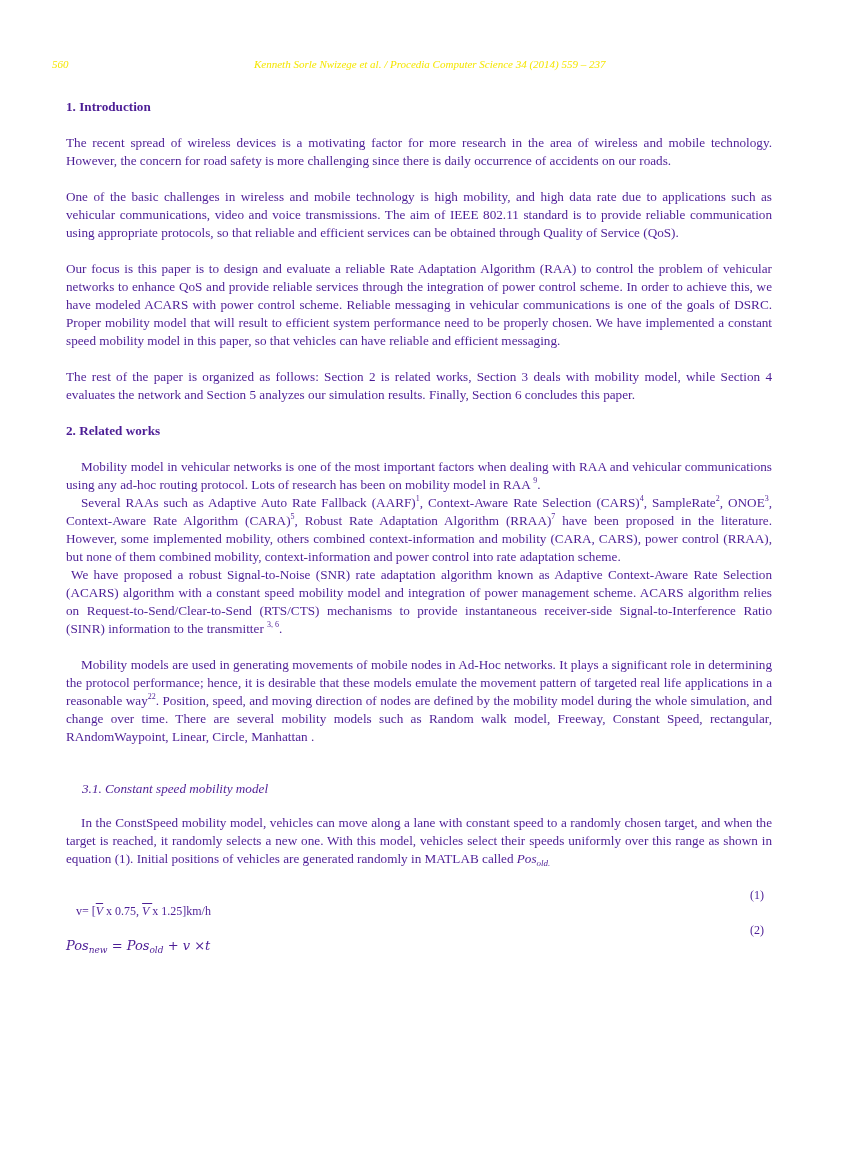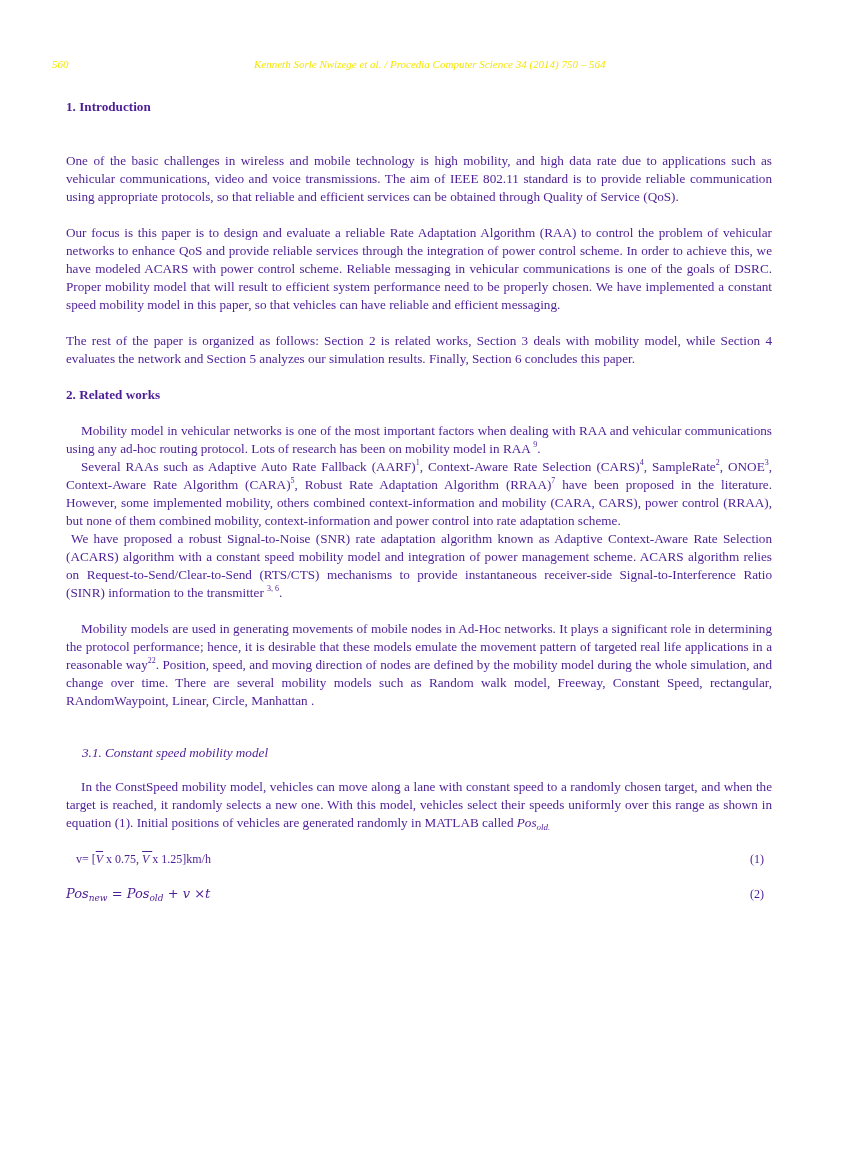--- a/index.html
+++ b/index.html
@@ -10,41 +10,42 @@
     .rh-title { position: absolute; left: 202px; top: 0; white-space: nowrap; }
     .content { position: absolute; left: 66px; top: 98px; width: 706px; font-family: "Liberation Serif", serif; font-size: 13.2px; line-height: 18px; color: #4c1d95; }
     .h1 { font-weight: bold; margin: 0; font-size: 13.2px; }
     p { margin: 0; text-align: justify; }
     .gap { height: 18px; }
     .indent { text-indent: 15px; }
     .indent-sm { text-indent: 5px; }
     sup { font-size: 8px; line-height: 0; vertical-align: 6px; }
     .h2 { font-style: italic; margin: 16px; }
     .eq-row { position: relative; height: 18px; }
-    .eq-body { position: absolute; left: 10px; top: 0; font-size: 12px; }
+    .eq-body { position: absolute; left: 10px; top: 16px; font-size: 12px; }
     .eq-num { position: absolute; right: 8px; top: 0; font-size: 12px; }
     .eq2 .eq-body { left: 0; font-family: "DejaVu Serif", serif; font-style: italic; font-size: 13px; }
     .over { text-decoration: overline; font-style: italic; }
     .ital { font-style: italic; }
     .sub { font-size: 9px; vertical-align: -3px; font-style: italic; }
   </style>
 </head>
 <body>
 
 <div class="page">
 
   <div class="running-head">
     <span class="rh-page">560</span>
-    <span class="rh-title">Kenneth Sorle Nwizege et al. / Procedia Computer Science 34 (2014) 750 – 564</span>
+    <span class="rh-title">Kenneth Sorle Nwizege et al. / Procedia Computer Science 34 (2014) 559 – 237</span>
   </div>
 
   <div class="content">
 
     <div class="h1">1. Introduction</div>
     <div class="gap"></div>
+    <p> The recent spread of wireless devices is a motivating factor for more research in the area of wireless and mobile technology.  However, the concern for road safety is more challenging since there is daily occurrence of accidents on our roads.</p>
     <div class="gap"></div>
     <p>One of the basic challenges in wireless and mobile technology is high mobility, and high data rate due to applications such as vehicular communications, video and voice transmissions. The aim of IEEE 802.11 standard is to provide reliable communication using appropriate protocols, so that reliable and efficient services can be obtained through Quality of Service (QoS).</p>
     <div class="gap"></div>
     <p>Our focus is this paper is to design and evaluate a reliable Rate Adaptation Algorithm (RAA) to control the problem of vehicular networks to enhance QoS and provide reliable services through the integration of power control scheme. In order to achieve this, we have modeled ACARS with power control scheme. Reliable messaging in vehicular communications is one of the goals of DSRC. Proper mobility model that will result to efficient system performance need to be properly chosen. We have implemented a constant speed mobility model in this paper, so that vehicles can have reliable and efficient messaging.</p>
     <div class="gap"></div>
     <p>The rest of the paper is organized as follows: Section 2 is related works, Section 3 deals with mobility model, while Section 4 evaluates the network and Section 5 analyzes our simulation results. Finally, Section 6 concludes this paper.</p>
     <div class="gap"></div>
 
     <div class="h1">2. Related works</div>
     <div class="gap"></div>

